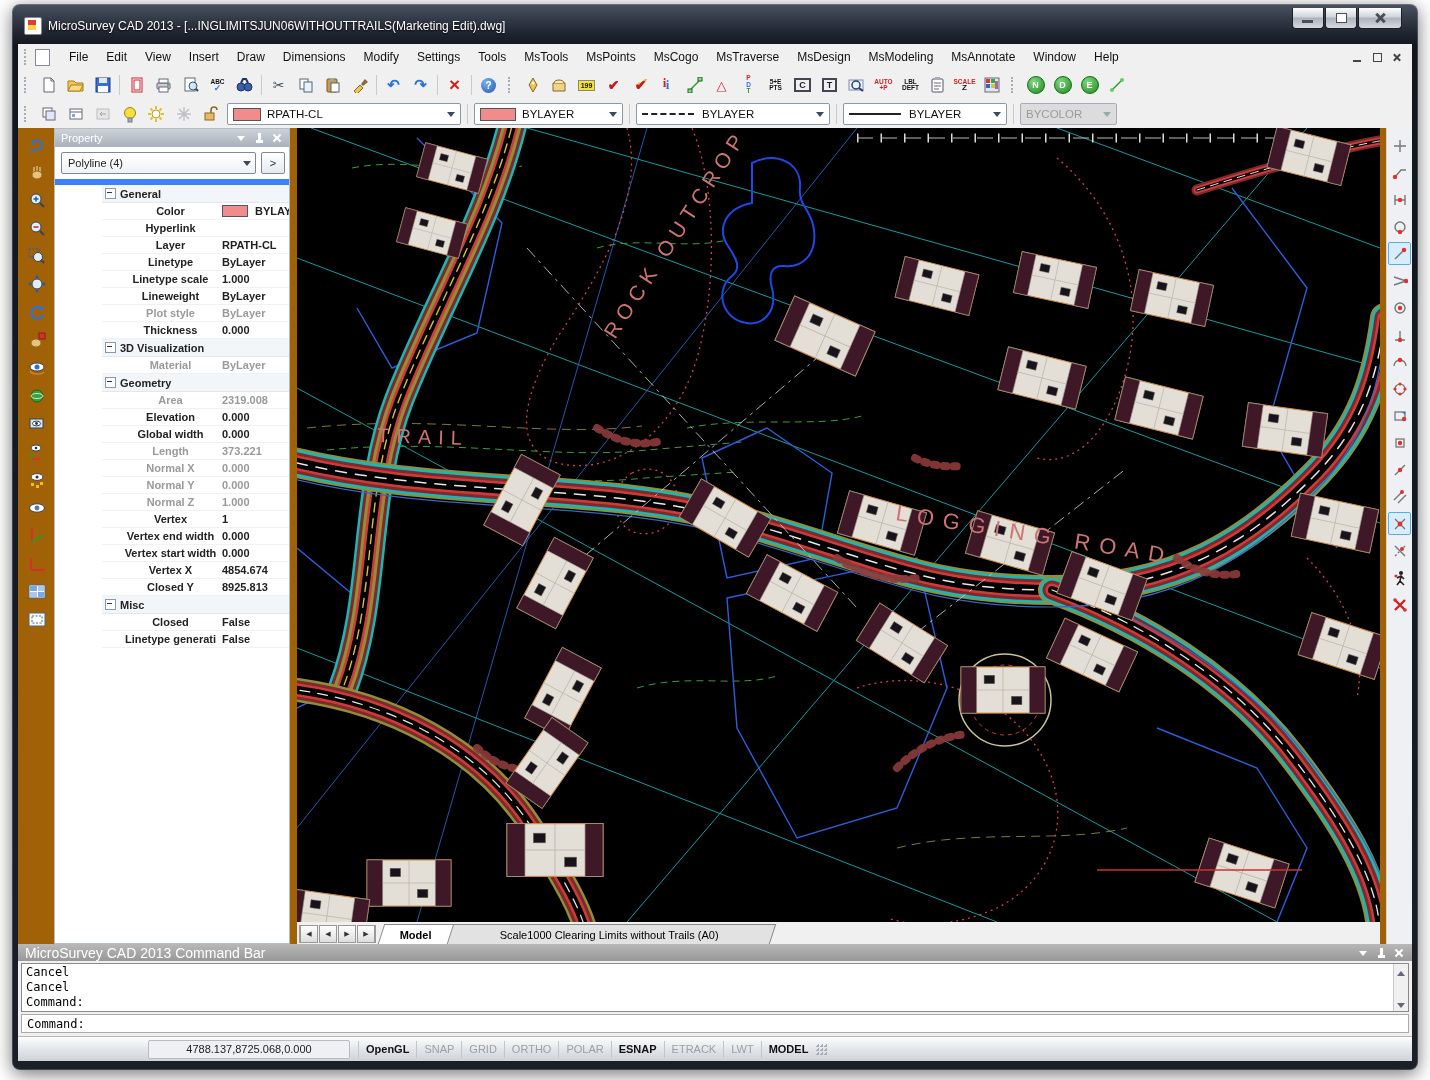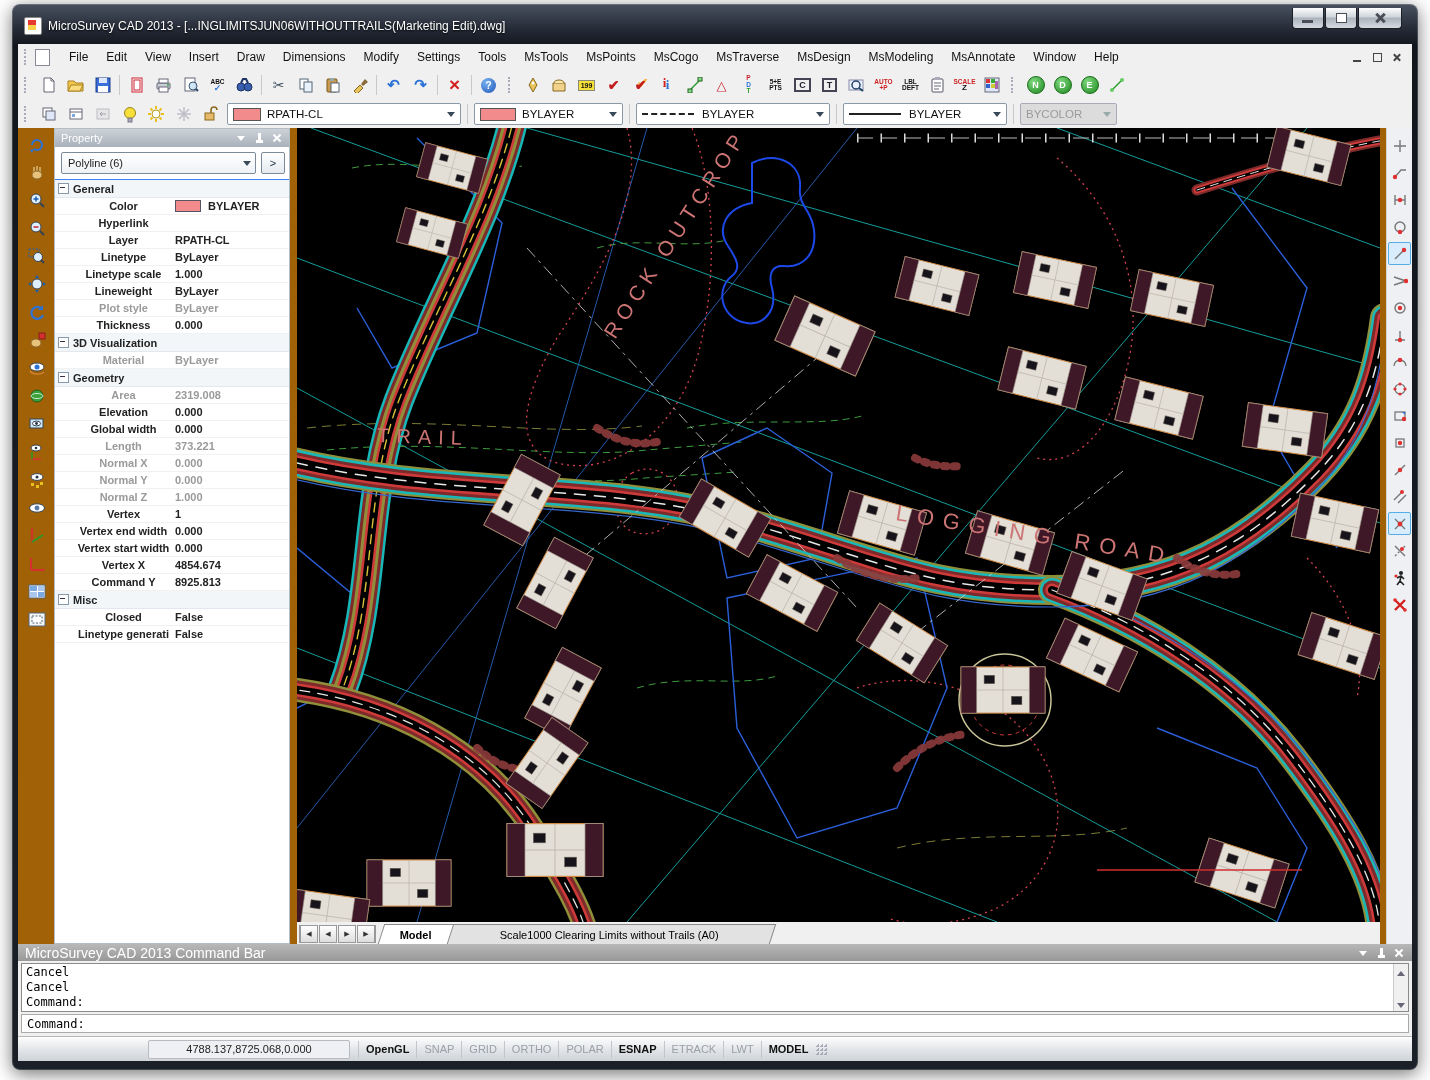--- a/index.html
+++ b/index.html
@@ -66,21 +66,21 @@
   .hico.chev::after{content:"";position:absolute;left:2px;top:4px;border:4px solid transparent;border-top:5px solid #fff;}
   .hico.pin::after{content:"";position:absolute;left:5px;top:1px;width:3px;height:7px;background:#fff;}
   .hico.pin::before{content:"";position:absolute;left:3px;bottom:1px;width:7px;height:3px;background:#fff;}
   .hico.x::before,.hico.x::after{content:"";position:absolute;left:5px;top:1px;width:2px;height:10px;background:#fff;}
   .hico.x::before{transform:rotate(45deg);} .hico.x::after{transform:rotate(-45deg);}
   .sel-row{display:flex;align-items:center;padding:5px 4px 5px 6px;gap:5px;}
   .sel-combo{flex:1;height:20px;border:1px solid #7a8a99;border-radius:2px;background:linear-gradient(180deg,#fff,#eef2f6);display:flex;align-items:center;padding-left:6px;}
   .sel-combo .da{margin-left:auto;width:16px;display:flex;justify-content:center;}
   .sel-combo .da::after{content:"";border:4px solid transparent;border-top:5px solid #3a4a5a;margin-top:5px;}
   .sel-more{width:22px;height:20px;border:1px solid #7a8a99;border-radius:2px;background:linear-gradient(180deg,#fff,#e4eaf0);display:flex;align-items:center;justify-content:center;font-size:11px;color:#234;}
-  .pgrid{border-top:1px solid #3b82f6;}
+  .pgrid{border-top:6px solid #3b82f6;padding-left:47px;}
   .psec{display:flex;align-items:center;height:17px;font-weight:bold;background:#f3f6f9;border-bottom:1px solid #e3e8ee;}
   .psec .minus{width:9px;height:9px;border:1px solid #8899aa;margin:0 4px 0 3px;position:relative;background:#fff;flex:0 0 auto;}
   .psec .minus::after{content:"";position:absolute;left:1px;top:3px;width:5px;height:1px;background:#334;}
   .prow{display:flex;align-items:center;height:16px;border-bottom:1px solid #f1f1f1;font-weight:bold;}
   .prow .pl{width:103px;padding-left:17px;white-space:nowrap;overflow:hidden;flex:0 0 auto;}
   .prow .pv{flex:1;white-space:nowrap;overflow:hidden;display:flex;align-items:center;}
   .prow.ro .pl,.prow.ro .pv{color:#9a9a9a;}
   .pv .sw{width:24px;height:10px;background:#f28b8b;border:1px solid #556;margin-right:7px;flex:0 0 auto;}
   
   .viewport{position:absolute;left:279px;top:0;width:1083px;height:794px;background:#000;overflow:hidden;}
@@ -599,21 +599,21 @@
         <div class="prop-head">
           <span>Property</span>
           <span class="hbtns">
             <span class="hico chev"></span>
             <span class="hico pin"></span>
             <span class="hico x"></span>
           </span>
         </div>
         <div class="sel-row">
           <div class="sel-combo">
-            <span>Polyline (6)</span>
+            <span>Polyline (4)</span>
             <span class="da"></span>
           </div>
           <div class="sel-more">&gt;</div>
         </div>
         <div class="pgrid">
           <div class="psec">
                 <span class="minus"></span>
                 <span>General</span>
               </div>
           <div class="prow">
@@ -701,21 +701,21 @@
               </div>
           <div class="prow">
                 <span class="pl">Vertex start width</span>
                 <span class="pv">0.000</span>
               </div>
           <div class="prow">
                 <span class="pl">Vertex X</span>
                 <span class="pv">4854.674</span>
               </div>
           <div class="prow">
-                <span class="pl">Command Y</span>
+                <span class="pl">Closed Y</span>
                 <span class="pv">8925.813</span>
               </div>
           <div class="psec">
                 <span class="minus"></span>
                 <span>Misc</span>
               </div>
           <div class="prow">
                 <span class="pl">Closed</span>
                 <span class="pv">False</span>
               </div>

